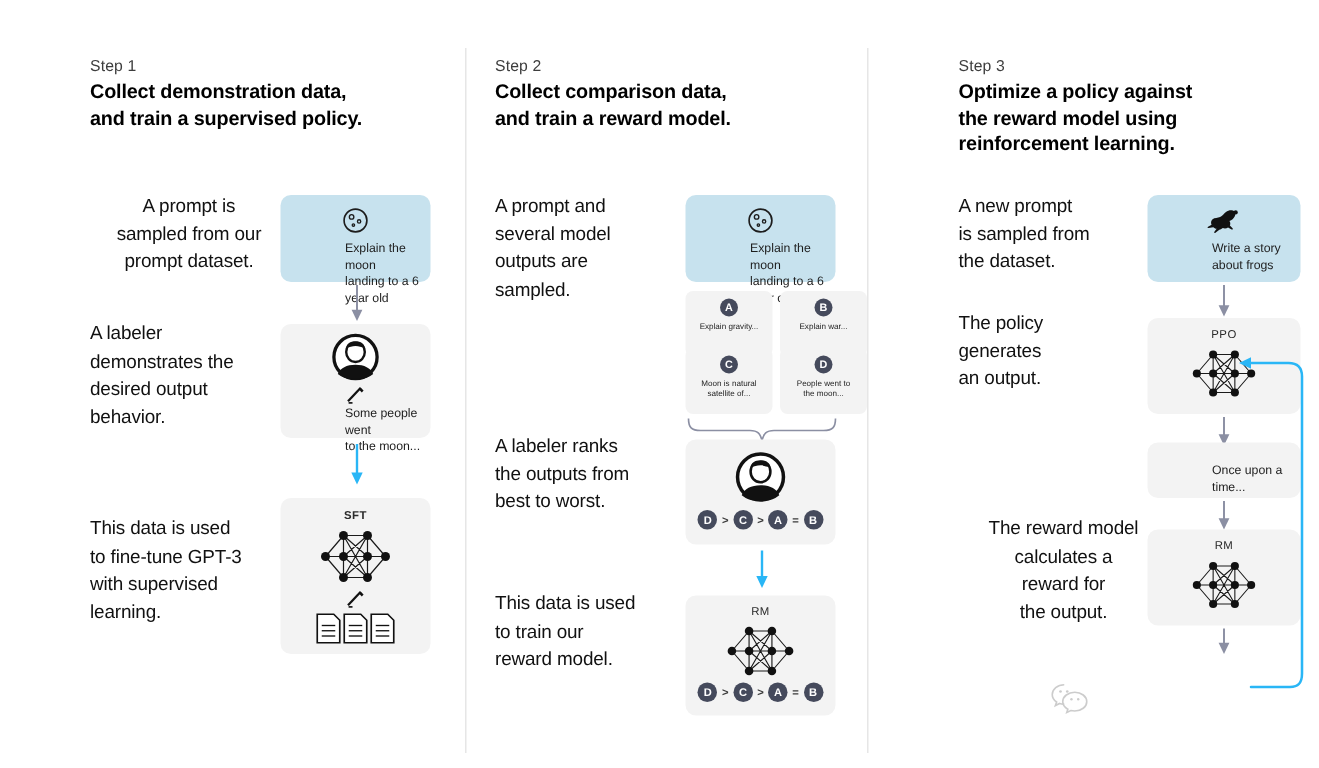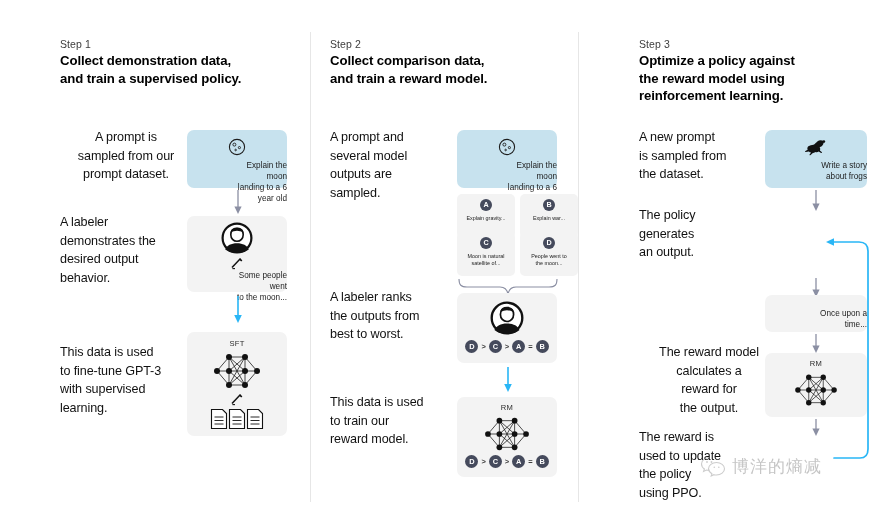--- a/index.html
+++ b/index.html
@@ -48,21 +48,21 @@
   
   .box{
     position:absolute;
     border-radius:7px;
     background:#f3f3f3;
     box-sizing:border-box;
   }
   .box.blue{background:#c7e2ee;}
   .box-cap{
     position:absolute;left:0;right:0;
-    text-align:right;
+    text-align:left;
     font-size:8.2px;line-height:11px;color:#1d1d1d;padding-left:43px;
   }
   .box-title{
     position:absolute;left:0;right:0;text-align:center;
     font-size:7.6px;color:#2b2b2b;letter-spacing:.3px;
   }
 
   
   .opt{
     position:absolute;width:58px;height:44px;
@@ -176,21 +176,21 @@
     </div>
 
     <div class="arrow" style="left:172px;top:296px;">
       <svg width="12" height="28" viewBox="0 0 12 28">
         <line x1="6" y1="0" x2="6" y2="20" stroke="#29b6f6" stroke-width="1.6"></line>
         <polygon points="6,27 2.2,19 9.8,19" fill="#29b6f6"></polygon>
       </svg>
     </div>
 
     <div class="box" style="left:127px;top:332px;width:100px;height:104px;">
-      <div class="box-title" style="top:7px;">SFT</div>
+      <div class="box-title" style="top:7px;font-weight:bold;">SFT</div>
       <svg style="position:absolute;left:50%;top:18px;margin-left:-25px;" width="50" height="42" viewBox="0 0 50 42">
         <g stroke="#1a1a1a" stroke-width=".8" fill="none">
           <path d="M5 21 L17 7 M5 21 L17 21 M5 21 L17 35
                    M17 7 L33 7 M17 7 L33 21 M17 7 L33 35
                    M17 21 L33 7 M17 21 L33 21 M17 21 L33 35
                    M17 35 L33 7 M17 35 L33 21 M17 35 L33 35
                    M33 7 L45 21 M33 21 L45 21 M33 35 L45 21
                    M17 7 L17 21 M17 21 L17 35 M33 7 L33 21 M33 21 L33 35"></path>
         </g>
         <g fill="#111">
@@ -352,41 +352,60 @@
     <div class="para" style="top:128px;white-space:pre-line;">A new prompt
 is sampled from
 the dataset.</div>
     <div class="para" style="top:206px;white-space:pre-line;">The policy
 generates
 an output.</div>
     <div class="para" style="top:343px;white-space:pre-line;text-align:center;">The reward model
 calculates a
 reward for
 the output.</div>
-    <div class="para" style="top:428px;white-space:pre-line;">The reward is
-used to update
-the policy
-using PPO.</div>
 
     <div class="box blue" style="left:126px;top:130px;width:102px;height:58px;">
       <svg style="position:absolute;left:50%;top:9px;margin-left:-13px;" width="26" height="16" viewBox="0 0 26 16">
         <path d="M20.6 2.2c-1.9-1.5-4.4-1.3-6.3.2-1.4 1.1-2.3 2.6-3.9 3.3-1.6.7-3.6.4-5 1.5-1.1.9-1.3 2.4-.7 3.6l-2.3 1.3c-.6.3-.4 1 .3.9l3.2-.5c.5.6 1.3 1 2.2 1l-1.5 2c-.4.5.2 1.1.7.7l2.6-2.1c.9-.1 1.7-.5 2.3-1.1 1.1.5 2.5.4 3.5-.4l2.4 1.4c.6.3 1.1-.4.6-.9l-1.8-1.7c.5-1 .4-2.2-.3-3.1 1.6-.5 2.9-1.6 3.6-3.1.4-.9.5-2-.1-2.6-.3-.3-1-.5-1.4-.2-.5.3-.6 1-.3 1.4" fill="#111"></path>
         <circle cx="20.8" cy="2.6" r="1.4" fill="#111"></circle>
       </svg>
       <div class="box-cap" style="top:30px;white-space:pre-line;">Write a story
 about frogs</div>
     </div>
 
     <div class="arrow" style="left:171px;top:190px;">
       <svg width="12" height="22" viewBox="0 0 12 22">
         <line x1="6" y1="0" x2="6" y2="14" stroke="#8b8fa3" stroke-width="1.3"></line>
         <polygon points="6,21 2.4,13.5 9.6,13.5" fill="#8b8fa3"></polygon>
       </svg>
     </div>
 
+    <div class="box" style="left:126px;top:212px;width:102px;height:64px;">
+      <div class="box-title" style="top:6px;">PPO</div>
+      <svg style="position:absolute;left:50%;top:18px;margin-left:-24px;" width="48" height="38" viewBox="0 0 50 42">
+        <g stroke="#1a1a1a" stroke-width=".8" fill="none">
+          <path d="M5 21 L17 7 M5 21 L17 21 M5 21 L17 35
+                   M17 7 L33 7 M17 7 L33 21 M17 7 L33 35
+                   M17 21 L33 7 M17 21 L33 21 M17 21 L33 35
+                   M17 35 L33 7 M17 35 L33 21 M17 35 L33 35
+                   M33 7 L45 21 M33 21 L45 21 M33 35 L45 21
+                   M17 7 L17 21 M17 21 L17 35 M33 7 L33 21 M33 21 L33 35"></path>
+        </g>
+        <g fill="#111">
+          <circle cx="5" cy="21" r="3"></circle>
+          <circle cx="17" cy="7" r="3"></circle>
+            <circle cx="17" cy="21" r="3"></circle>
+            <circle cx="17" cy="35" r="3"></circle>
+          <circle cx="33" cy="7" r="3"></circle>
+            <circle cx="33" cy="21" r="3"></circle>
+            <circle cx="33" cy="35" r="3"></circle>
+          <circle cx="45" cy="21" r="3"></circle>
+        </g>
+      </svg>
+    </div>
 
     <div class="arrow" style="left:171px;top:278px;">
       <svg width="12" height="20" viewBox="0 0 12 20">
         <line x1="6" y1="0" x2="6" y2="12" stroke="#8b8fa3" stroke-width="1.3"></line>
         <polygon points="6,19 2.4,11.5 9.6,11.5" fill="#8b8fa3"></polygon>
       </svg>
     </div>
 
     <div class="box" style="left:126px;top:295px;width:102px;height:37px;">
       <div class="box-cap" style="top:13px;">Once upon a time...</div>
@@ -441,16 +460,15 @@
 
   <div class="watermark">
     <svg width="26" height="22" viewBox="0 0 26 22">
       <path d="M9.5 1.5C5 1.5 1.5 4.4 1.5 8c0 2 1.1 3.8 2.9 5l-.8 2.4 2.8-1.4c.9.3 1.9.4 3.1.4" fill="none" stroke="#9a9a9a" stroke-width="1.1"></path>
       <circle cx="7" cy="6" r=".9" fill="#9a9a9a"></circle>
       <circle cx="11.5" cy="6" r=".9" fill="#9a9a9a"></circle>
       <path d="M16.5 6.5c4.4 0 8 2.8 8 6.3 0 3.4-3.6 6.2-8 6.2-.9 0-1.8-.1-2.6-.3l-2.7 1.3.7-2.2c-2-1.2-3.4-3-3.4-5 0-3.5 3.6-6.3 8-6.3z" fill="none" stroke="#9a9a9a" stroke-width="1.1"></path>
       <circle cx="14.3" cy="11.2" r=".8" fill="#9a9a9a"></circle>
       <circle cx="18.8" cy="11.2" r=".8" fill="#9a9a9a"></circle>
     </svg>
-    <span class="wm-text">博洋的熵减</span>
   </div>
 
 </div>
 
 </body></html>

